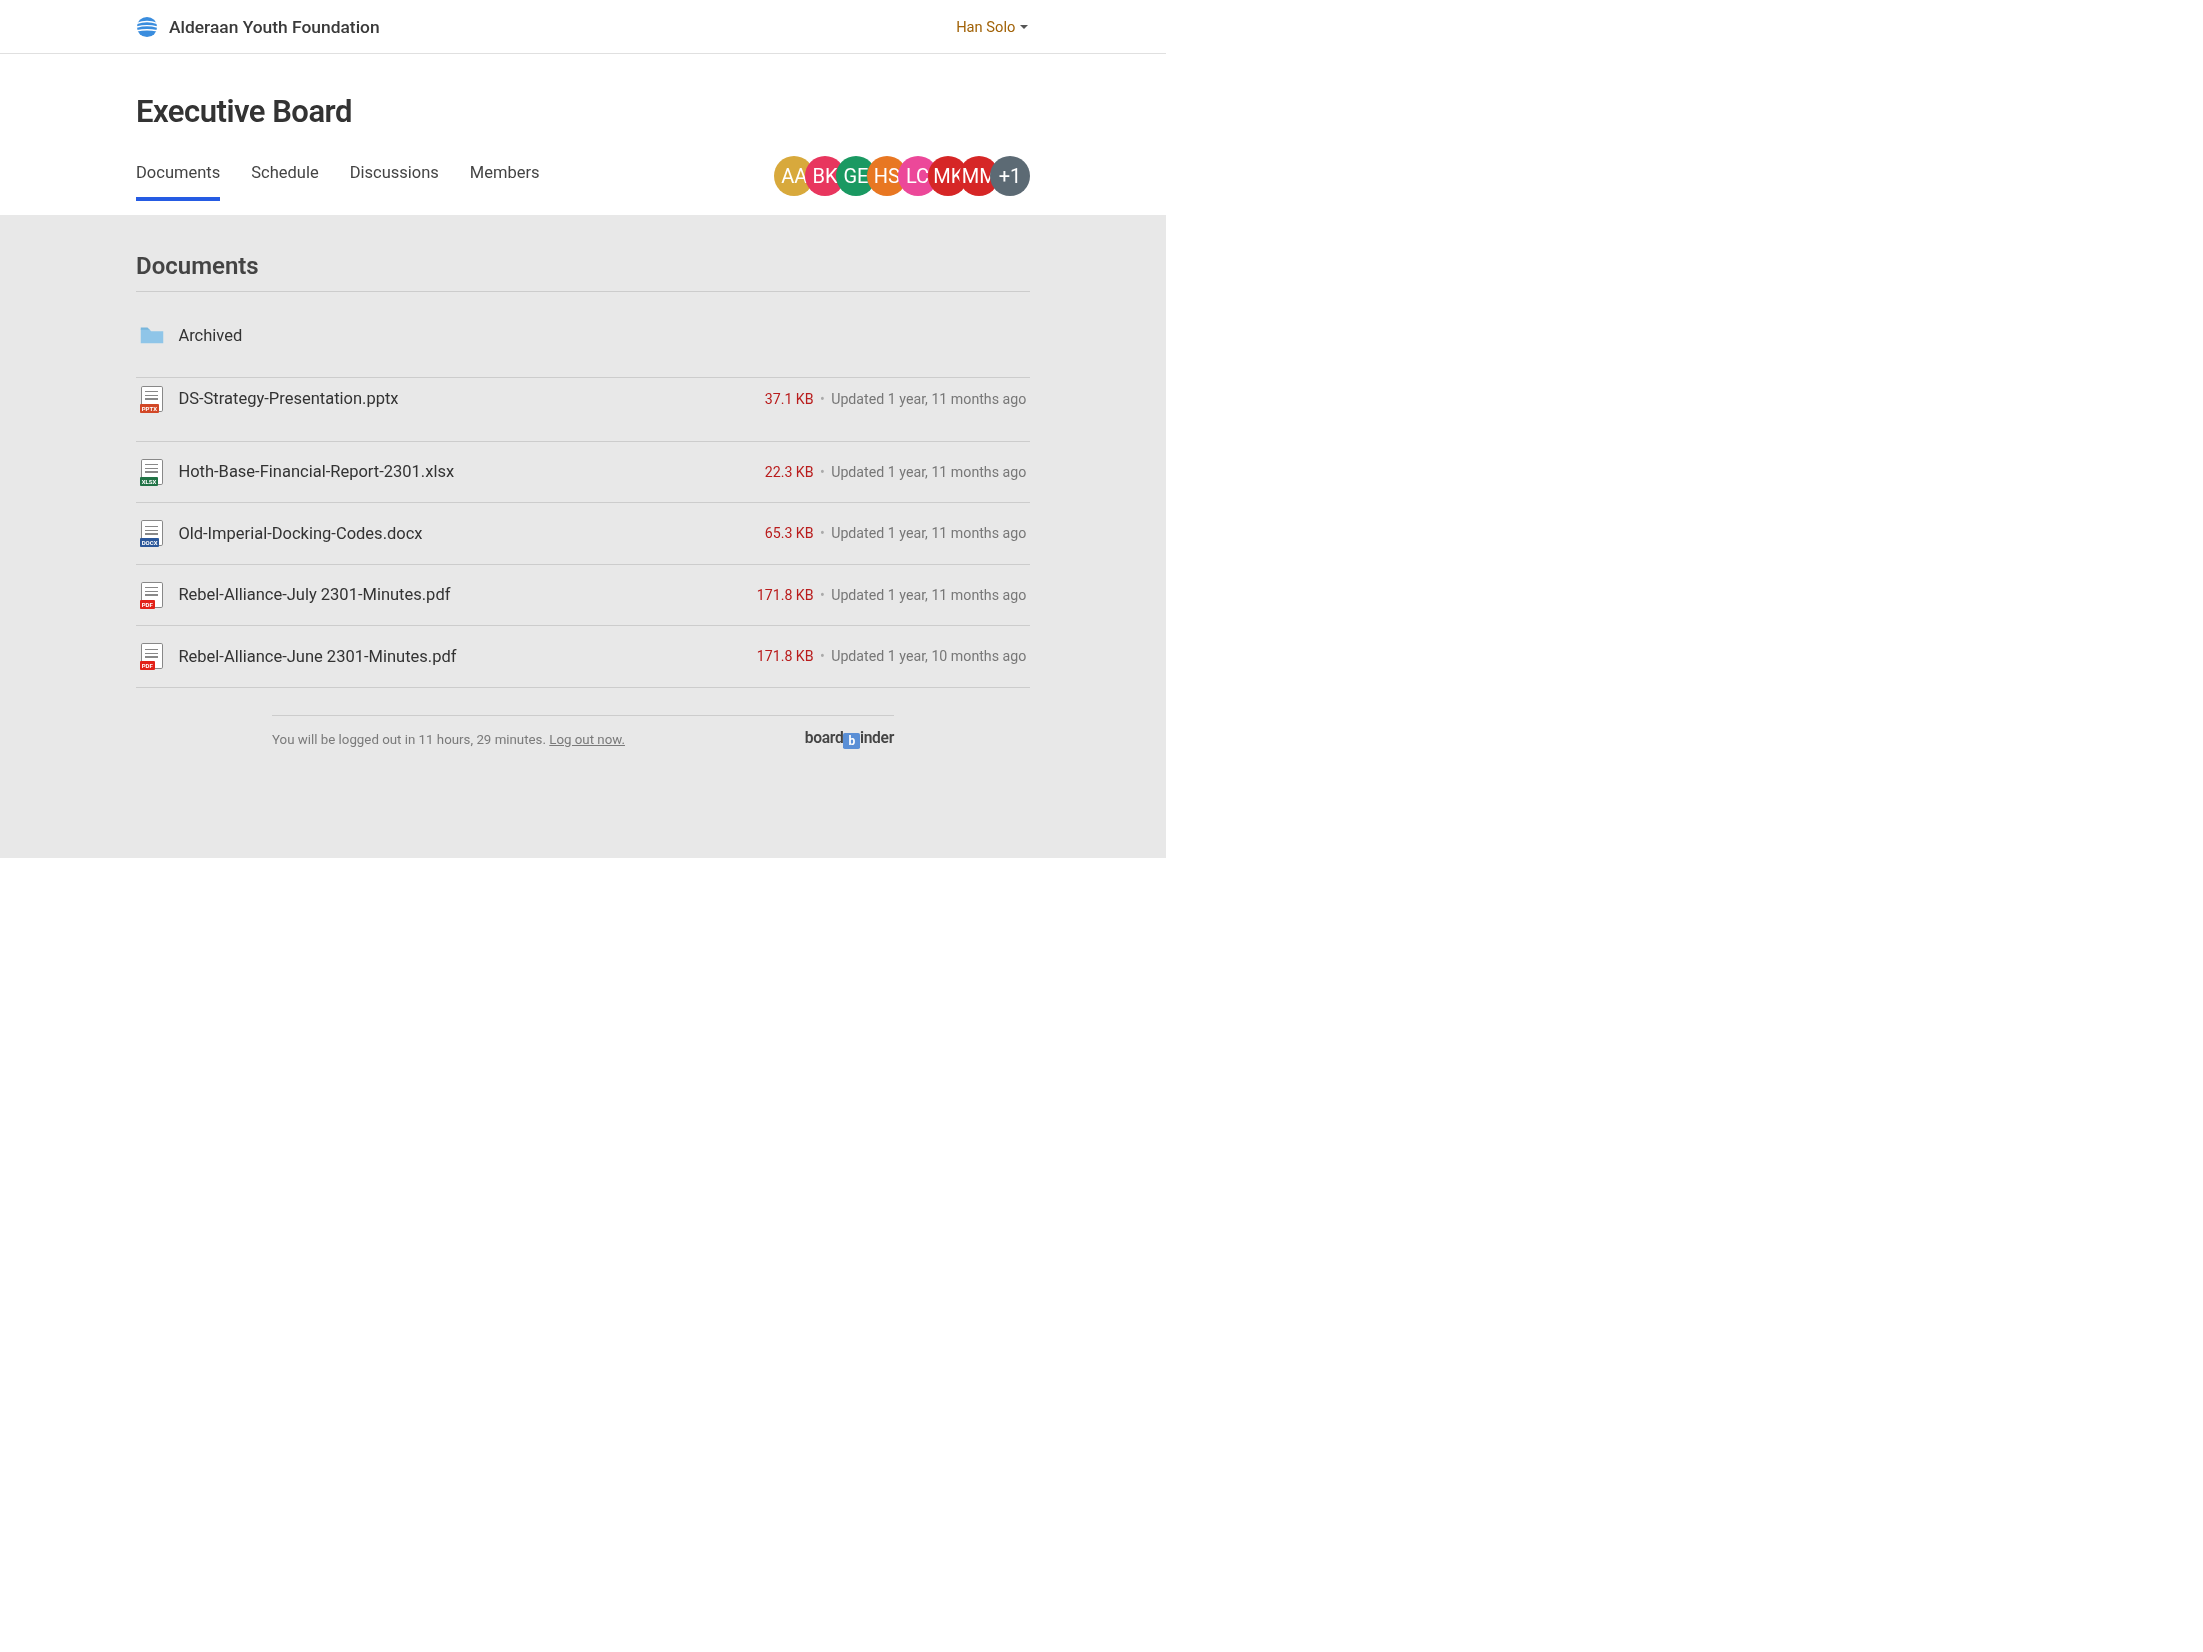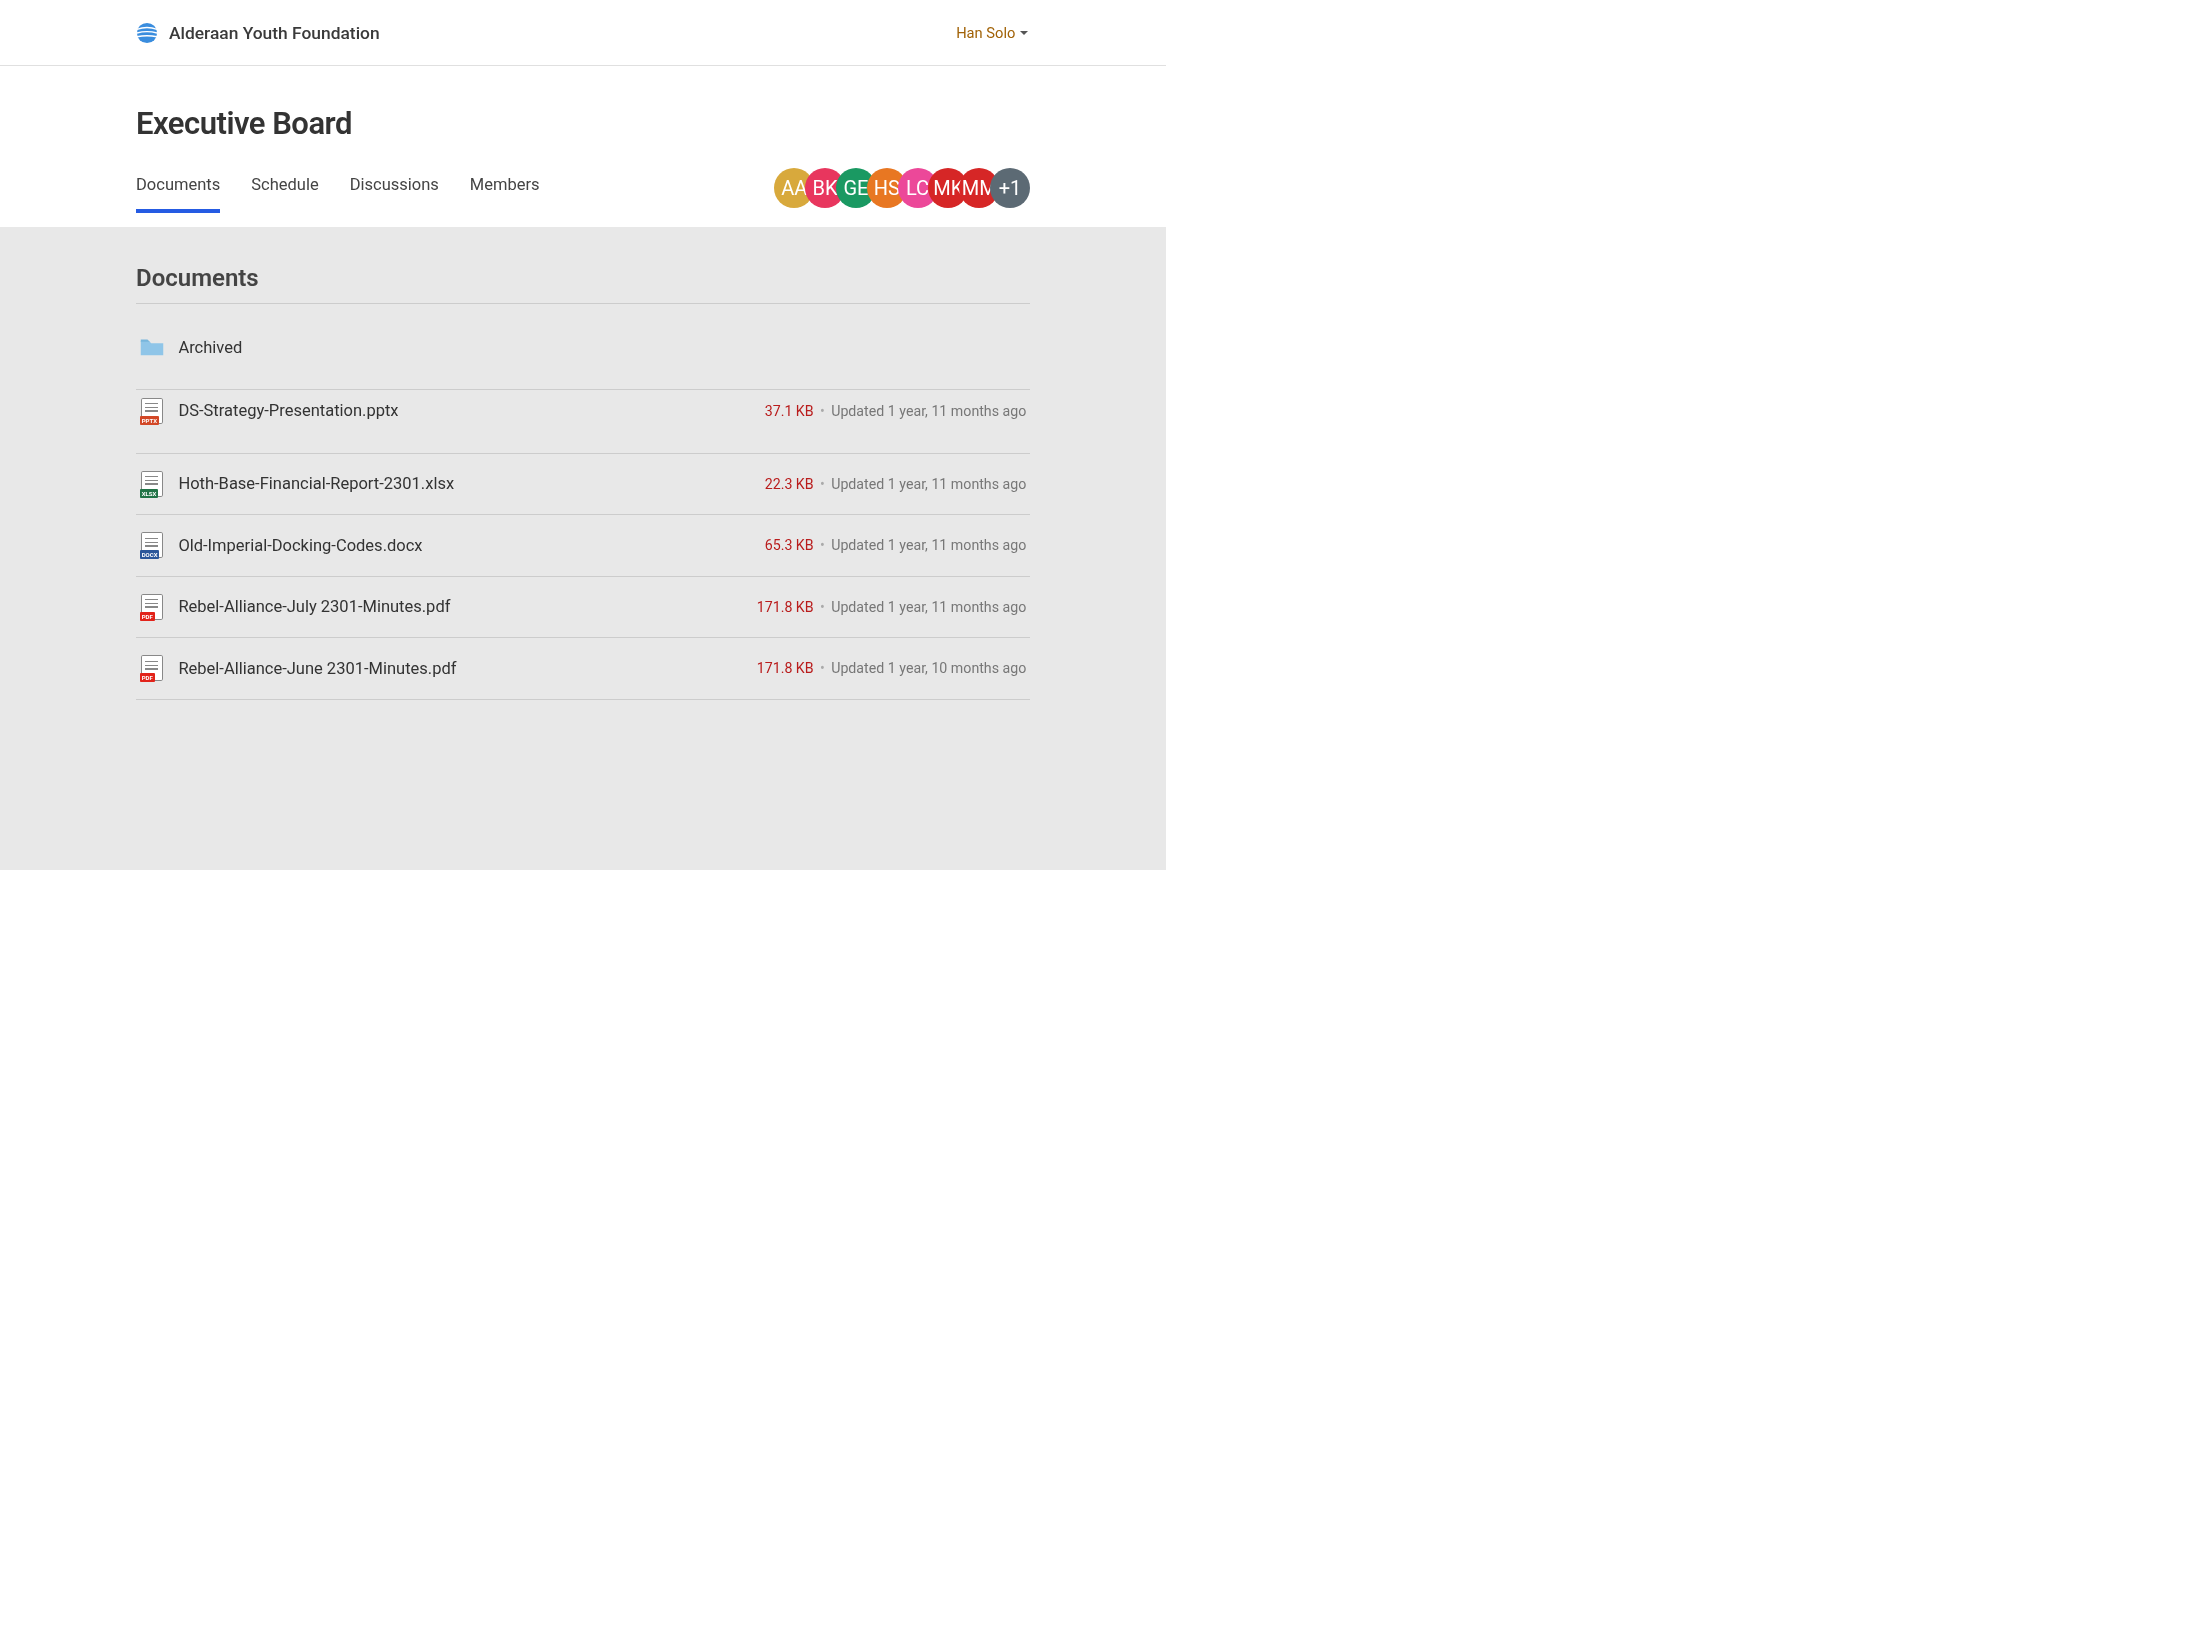--- a/index.html
+++ b/index.html
@@ -4,21 +4,21 @@
 <style>
 * { margin: 0; padding: 0; box-sizing: border-box; }
 body {
   font-family: -apple-system, BlinkMacSystemFont, "Segoe UI", Roboto, "Helvetica Neue", Arial, sans-serif;
   background: #fff;
   color: #333;
   width: 1166px;
   height: 874px;
 }
 .topbar {
-  height: 66px;
+  height: 54px;
   border-bottom: 0.9px solid #e0e0e0;
   display: flex;
   align-items: center;
   padding: 0 138px 0 136px;
   justify-content: space-between;
 }
 .brand {
   display: flex;
   align-items: center;
   gap: 11px;
@@ -340,14 +340,22 @@
           <div class="doc-name">Rebel-Alliance-June 2301-Minutes.pdf</div>
           <div class="doc-meta">
             <span class="doc-size">171.8 KB</span>
             <span class="dot">•</span>
             <span>Updated 1 year, 10 months ago</span>
           </div>
         </div>
       </div>
   </div>
 
+  <div class="footer">
+    <div>
+      <span>You will be logged out in 11 hours, 29 minutes. </span><span class="logout-link">Log out now.</span>
+    </div>
+    <div class="product-logo">
+      <span>board</span><span class="bb">b</span><span>inder</span>
+    </div>
+  </div>
 </div>
 
 
 </body></html>

